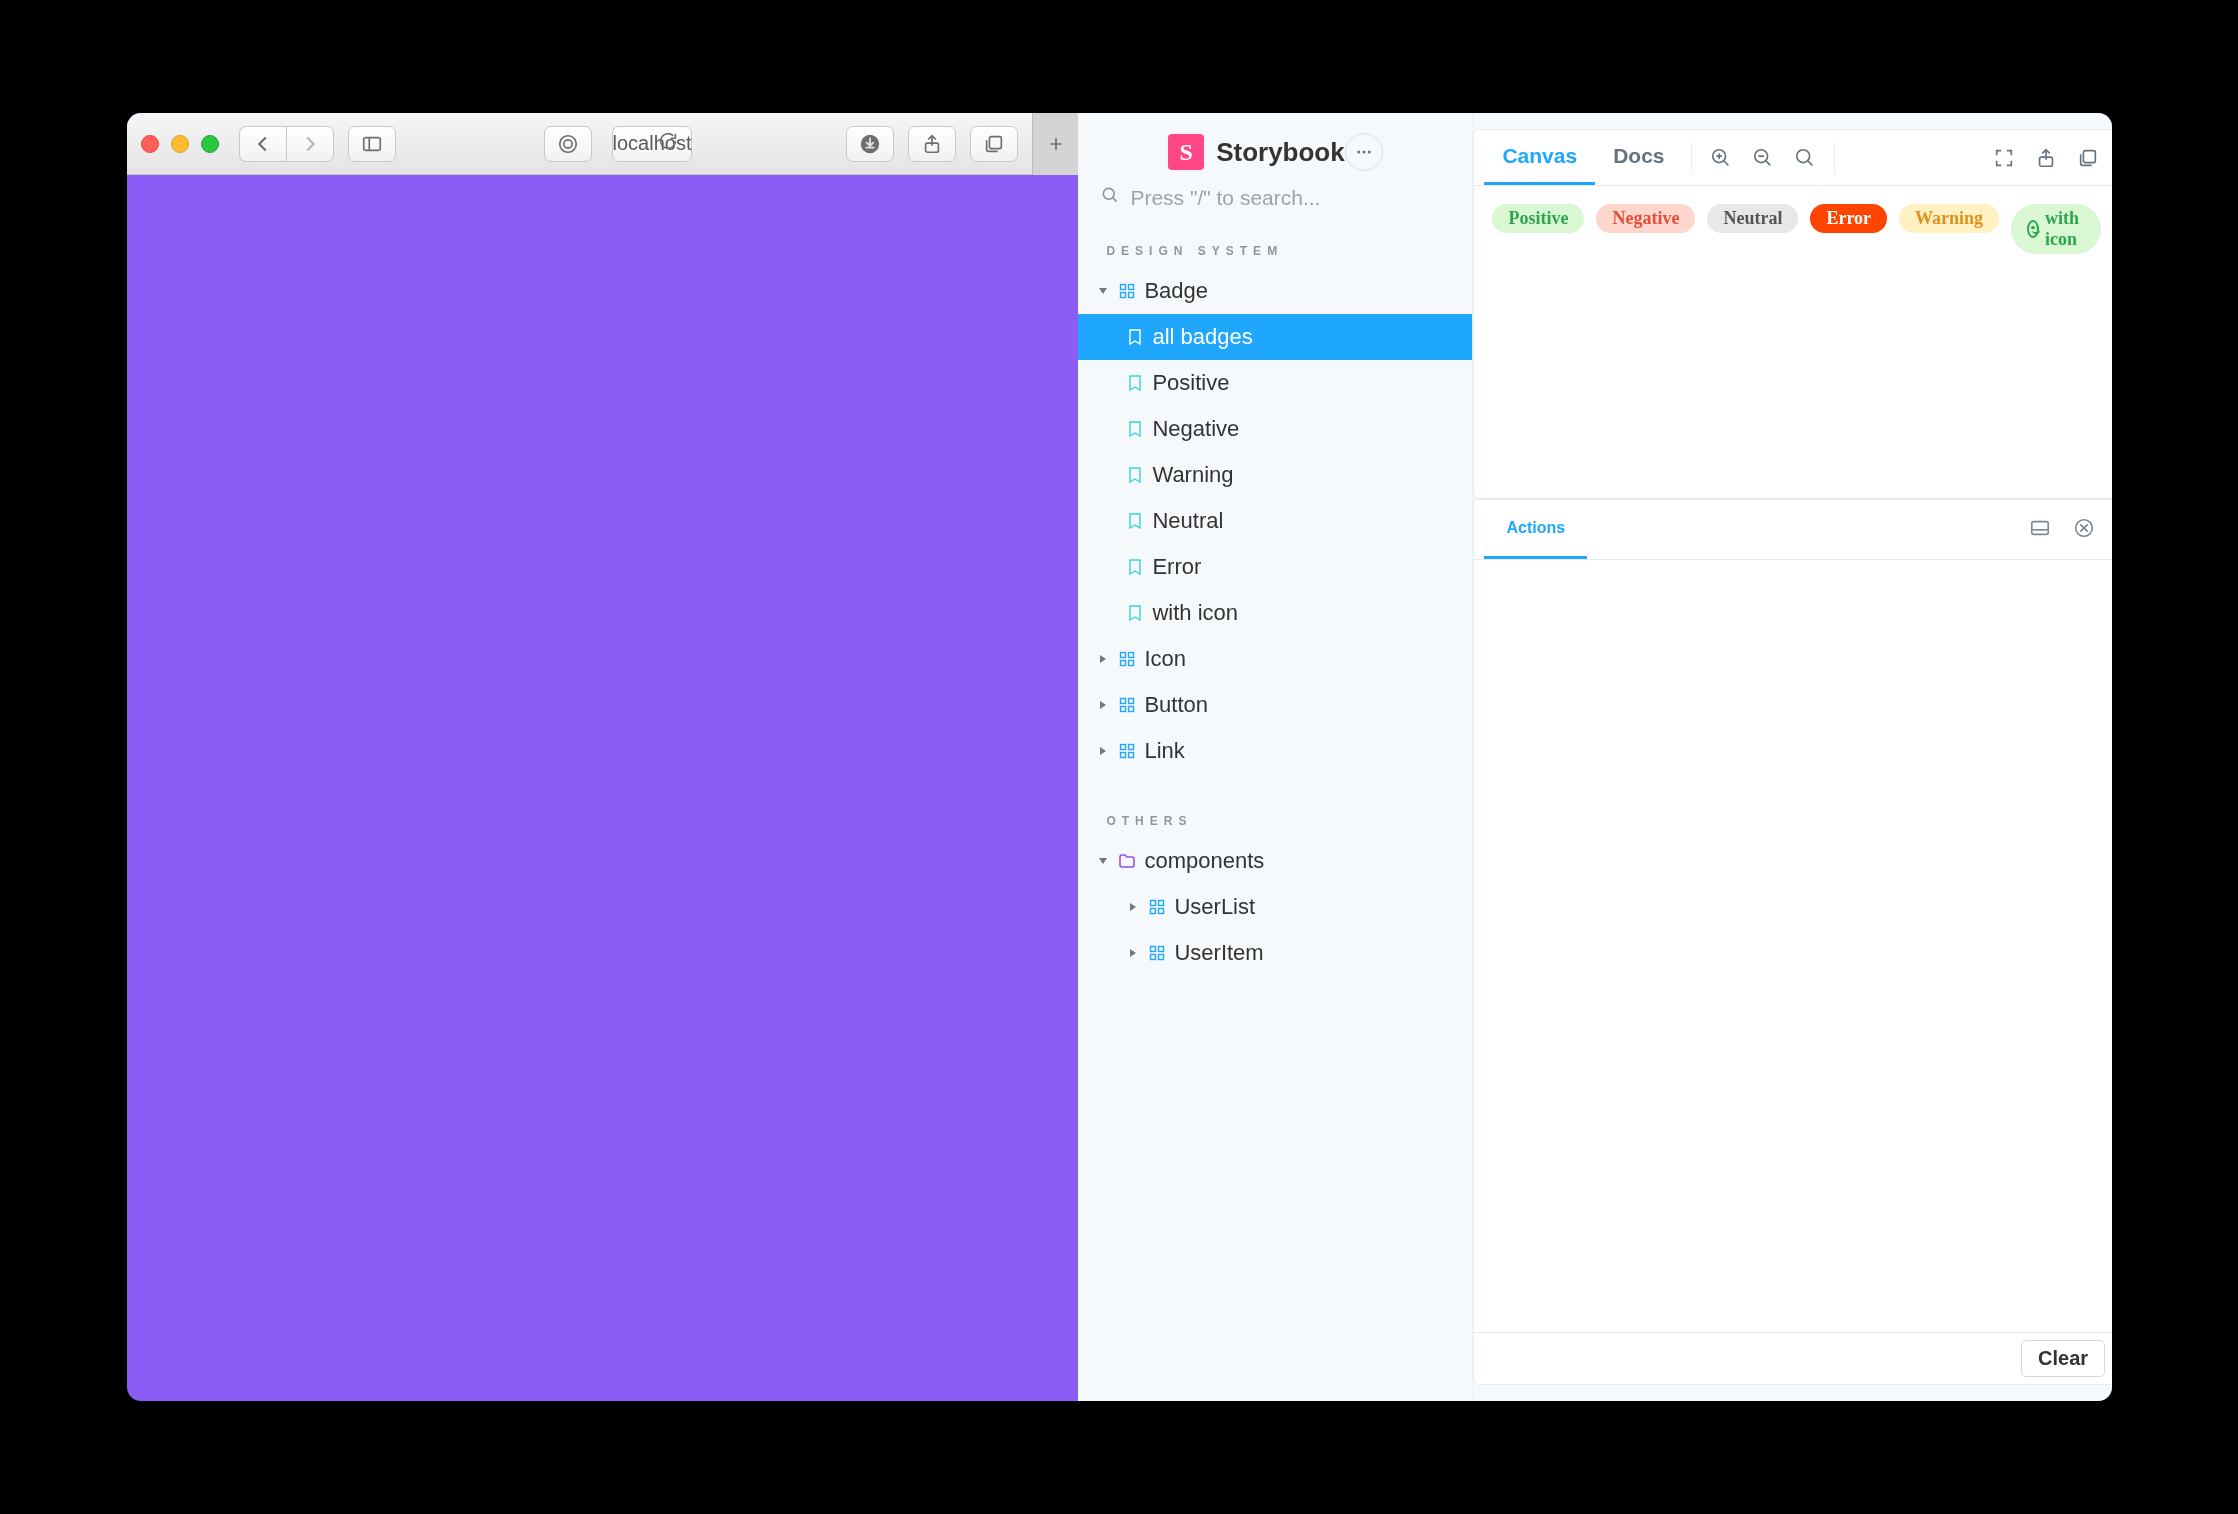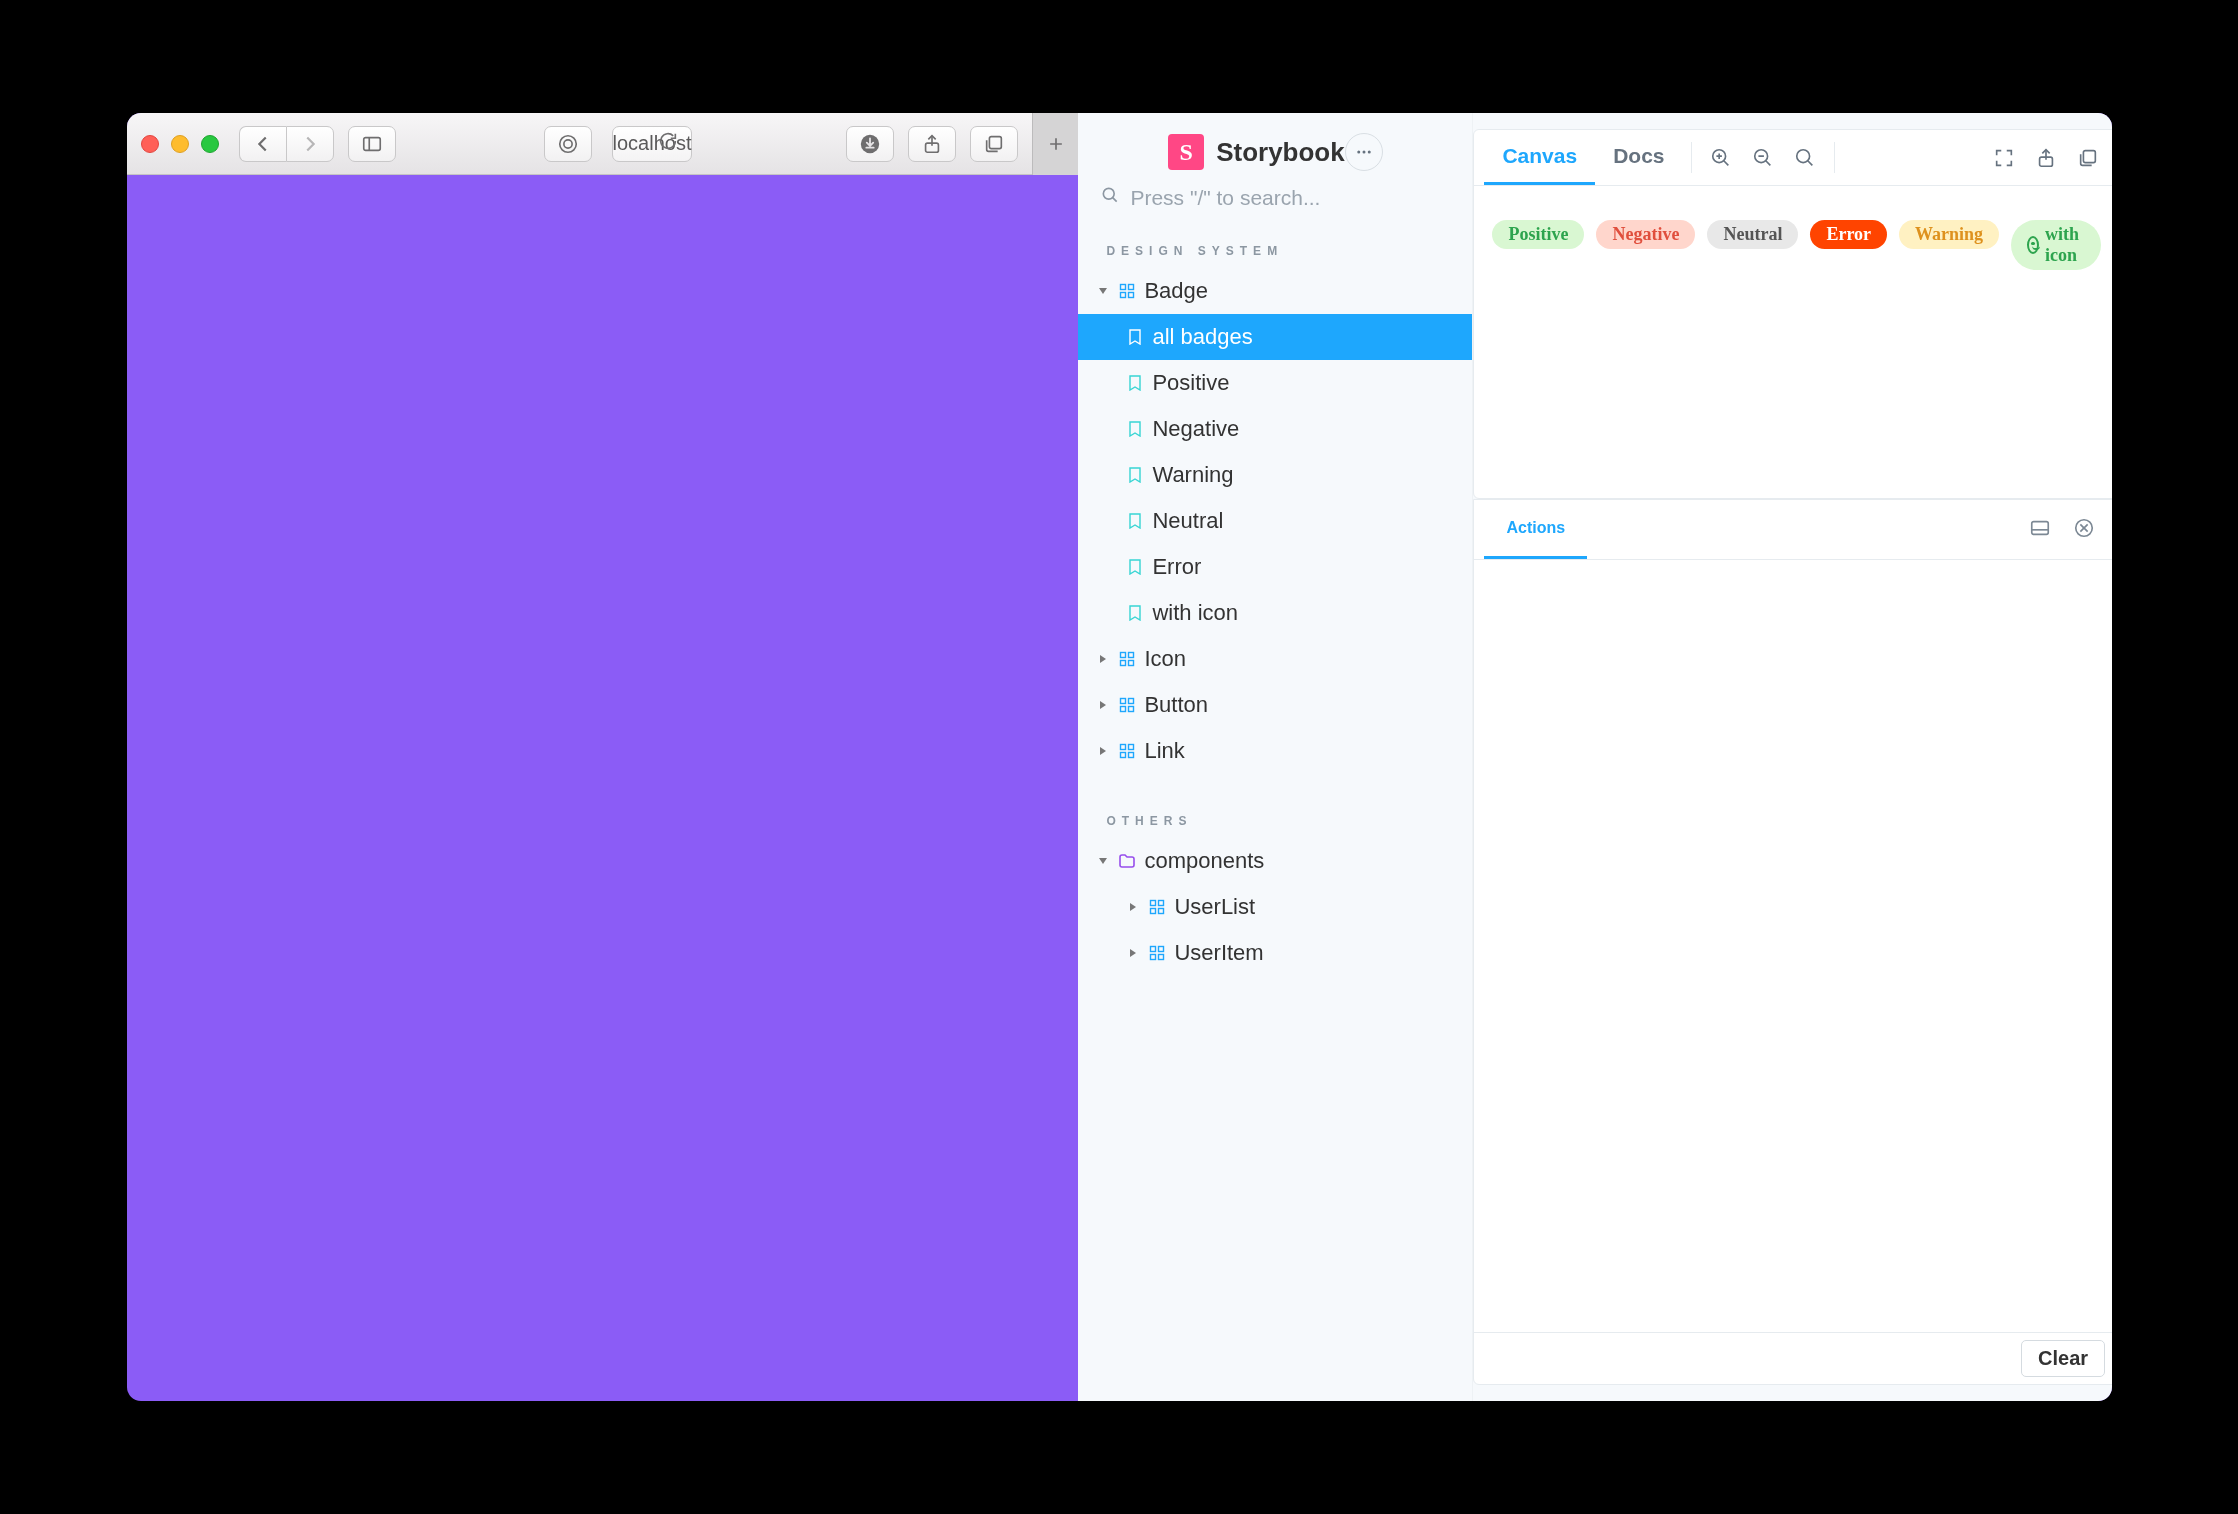--- a/index.html
+++ b/index.html
@@ -168,21 +168,20 @@
     flex-direction:column;
     padding: 16px 16px 16px 0;
     min-width:0;
   }
   .panel {
     background:#fff;
     border:1px solid #e6ebef;
     border-radius:6px;
     display:flex;
     flex-direction:column;
-    gap:16px;
   }
   .panel.canvas { flex: 0 0 auto; height: 370px; margin-bottom: 0;}
   .panel-tabs {
     height:56px;
     border-bottom:1px solid #e6ebef;
     display:flex;
     align-items:stretch;
     padding: 0 10px;
   }
   .panel-tabs .tab {

